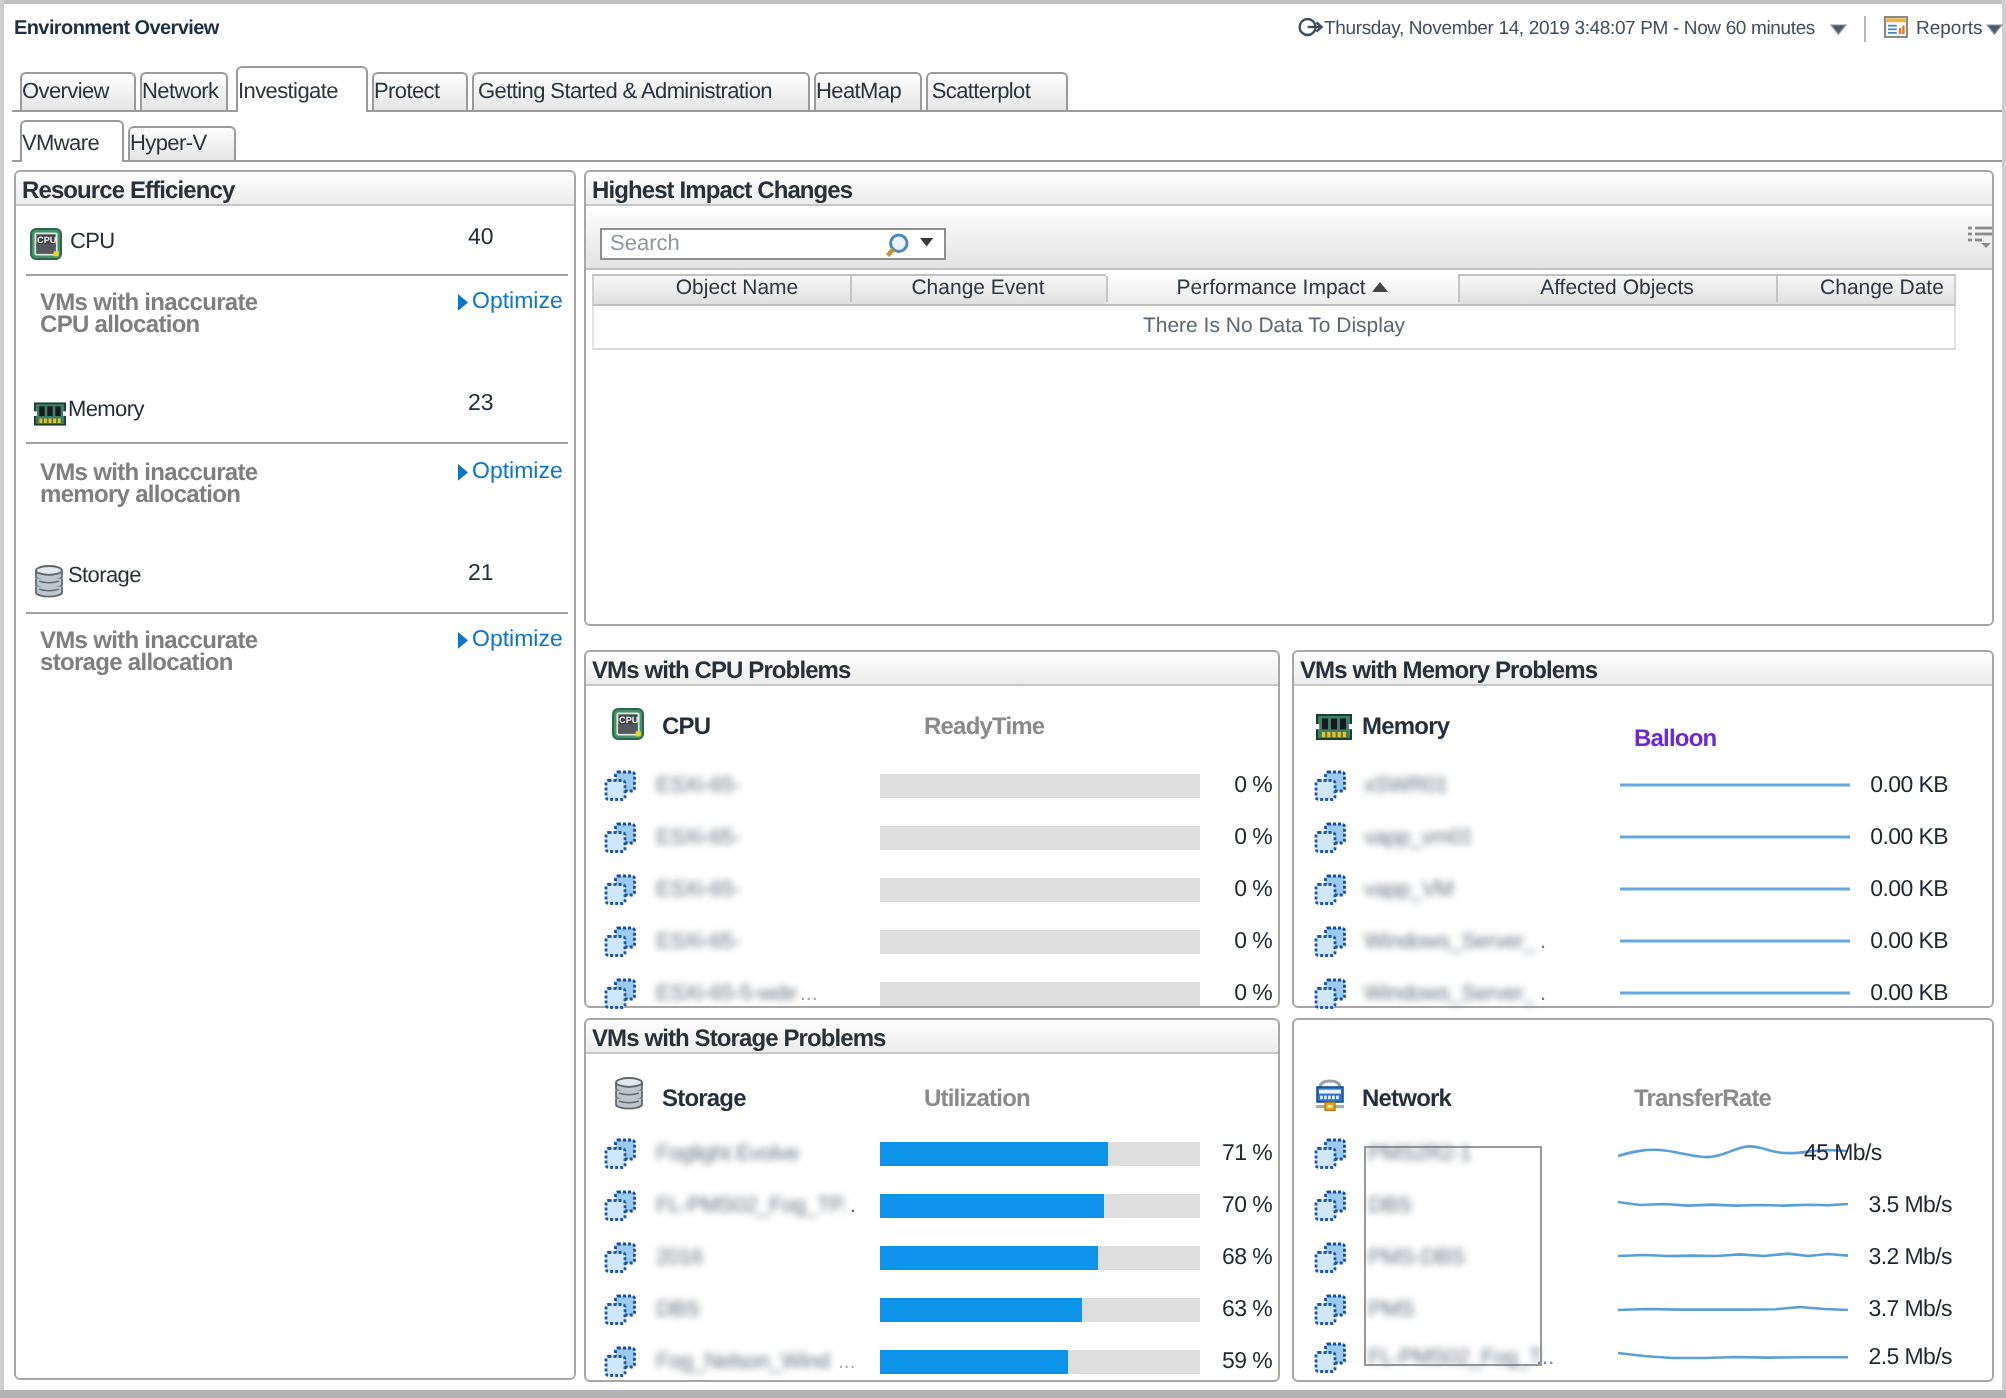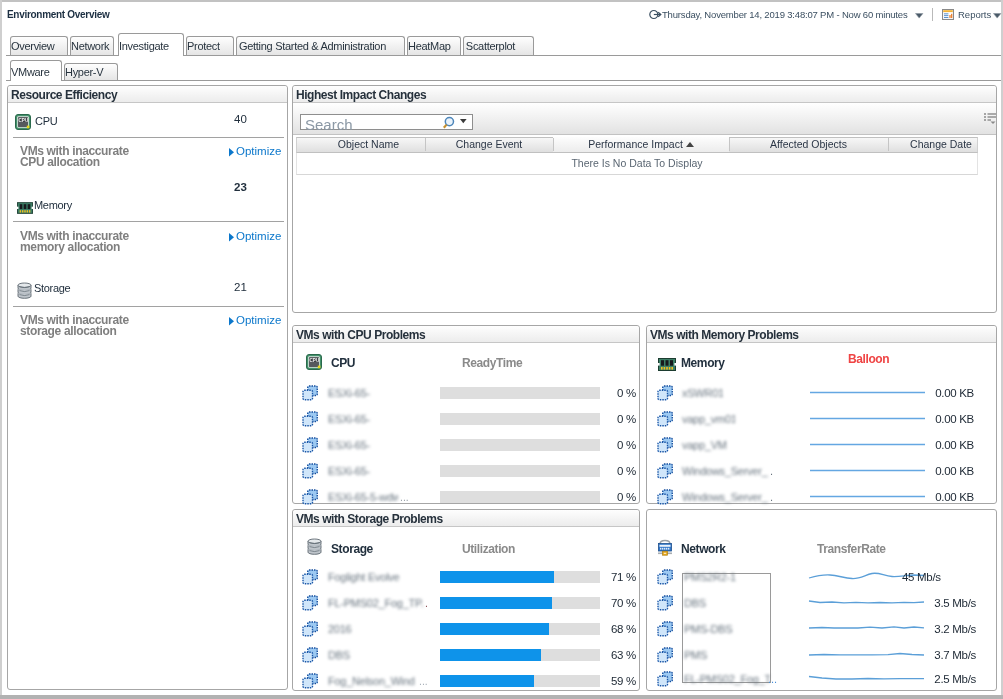--- a/index.html
+++ b/index.html
@@ -122,21 +122,21 @@
           </g>
           <g fill="#f0c020">
             <rect x="3" y="9" width="1.6" height="2.6"></rect>
             <rect x="5.6" y="9" width="1.6" height="2.6"></rect>
             <rect x="8.2" y="9" width="1.6" height="2.6"></rect>
             <rect x="10.8" y="9" width="1.6" height="2.6"></rect>
             <rect x="13.4" y="9" width="1.6" height="2.6"></rect>
           </g>
         </svg></div>
     <div class="abs" style="left:26px;top:113px;font-size:11px;letter-spacing:-0.3px;color:#22303e;">Memory</div>
-    <div class="abs num" style="left:226px;top:95px;font-weight:bold;">23</div>
+    <div class="abs num" style="left:226px;top:110px;">23</div>
     <div class="divider" style="left:5px;top:135px;width:271px;"></div>
     <div class="abs gray-b" style="left:12px;top:145px;">VMs with inaccurate<br>memory allocation</div>
     <div class="abs" style="left:221px;top:142px;"><svg width="6" height="9">
           <path d="M0 0l5 4.2-5 4.2z" fill="#0b77cb"></path>
         </svg></div>
     <div class="abs blue" style="left:228px;top:144px;font-size:11.5px;">Optimize</div>
 
     <div class="abs" style="left:9px;top:196px;"><svg width="15" height="17" viewBox="0 0 15 17">
           <g stroke="#5d6871" stroke-width="0.9">
             <path d="M1 3.2 v3 a6.5 2.1 0 0 0 13 0 v-3" fill="#bfc5cb"></path>
@@ -154,21 +154,21 @@
           <path d="M0 0l5 4.2-5 4.2z" fill="#0b77cb"></path>
         </svg></div>
     <div class="abs blue" style="left:228px;top:228px;font-size:11.5px;">Optimize</div>
   </div>
 
   <div class="panel" style="left:292px;top:85px;width:705px;height:228px;">
     <div class="phead">Highest Impact Changes</div>
     <div class="abs" style="left:0;top:17px;right:0;height:31px;background:linear-gradient(#ffffff,#e2e2e2);border-bottom:1px solid #c2c2c2;"></div>
 
     <div class="abs" style="left:7px;top:28px;width:173px;height:16px;background:#fff;border:1px solid #8e8e8e;box-sizing:border-box;">
-      <span style="position:absolute;left:4px;top:1px;font-size:15px;color:#8b98a5;">Search</span>
+      <span style="position:absolute;left:4px;top:1px;font-size:11px;color:#8b98a5;">Search</span>
       <svg style="position:absolute;right:16px;top:0.5px;" width="14" height="14" viewBox="0 0 14 14">
           <circle cx="7.4" cy="5.6" r="4.1" fill="#eaf3fb" stroke="#4d86ba" stroke-width="1.5"></circle>
           <line x1="1.8" y1="11.8" x2="4.6" y2="8.6" stroke="#c8912f" stroke-width="2.2"></line>
         </svg>
       <svg style="position:absolute;right:5px;top:4px;" width="7" height="5">
           <path d="M0 0h6.6l-3.3 4.2z" fill="#3a3a3a"></path>
         </svg>
     </div>
 
     <svg style="position:absolute;left:691px;top:27px;" width="12" height="11" viewBox="0 0 12 11">
@@ -268,21 +268,21 @@
           </g>
           <g fill="#f0c020">
             <rect x="3" y="9" width="1.6" height="2.6"></rect>
             <rect x="5.6" y="9" width="1.6" height="2.6"></rect>
             <rect x="8.2" y="9" width="1.6" height="2.6"></rect>
             <rect x="10.8" y="9" width="1.6" height="2.6"></rect>
             <rect x="13.4" y="9" width="1.6" height="2.6"></rect>
           </g>
         </svg></div>
     <div class="abs colh" style="left:34px;top:30px;color:#22303e;">Memory</div>
-    <div class="abs colh" style="left:170px;top:26px;color:#ef4444;margin-left:31px;">Balloon</div>
+    <div class="abs colh" style="left:170px;top:36px;color:#6d28d9;">Balloon</div>
     <div>
         <div class="abs" style="left:10px;top:59px;"><svg width="16" height="16" viewBox="0 0 32 32">
             <rect x="11.5" y="2" width="19" height="19" rx="2.5" fill="#9cc9f2" stroke="#164f9e" stroke-width="2.8" stroke-dasharray="3 2"></rect>
             <rect x="2" y="10.5" width="19" height="19" rx="2.5" fill="#d0e6fa" stroke="#1a57a8" stroke-width="2.8" stroke-dasharray="3 2"></rect>
           </svg></div>
 <div class="abs rowname blur" style="left:35px;top:61px;width:41px;overflow:hidden;white-space:nowrap;">xSWR01</div>
 <svg class="abs" style="left:162px;top:61px;" width="117" height="12">
           <line x1="1" y1="5.5" x2="116" y2="5.5" stroke="#64a7e2" stroke-width="1.5"></line>
         </svg>
 <div class="abs val" style="left:255px;top:61px;width:72px;text-align:right;">0.00 KB</div>

